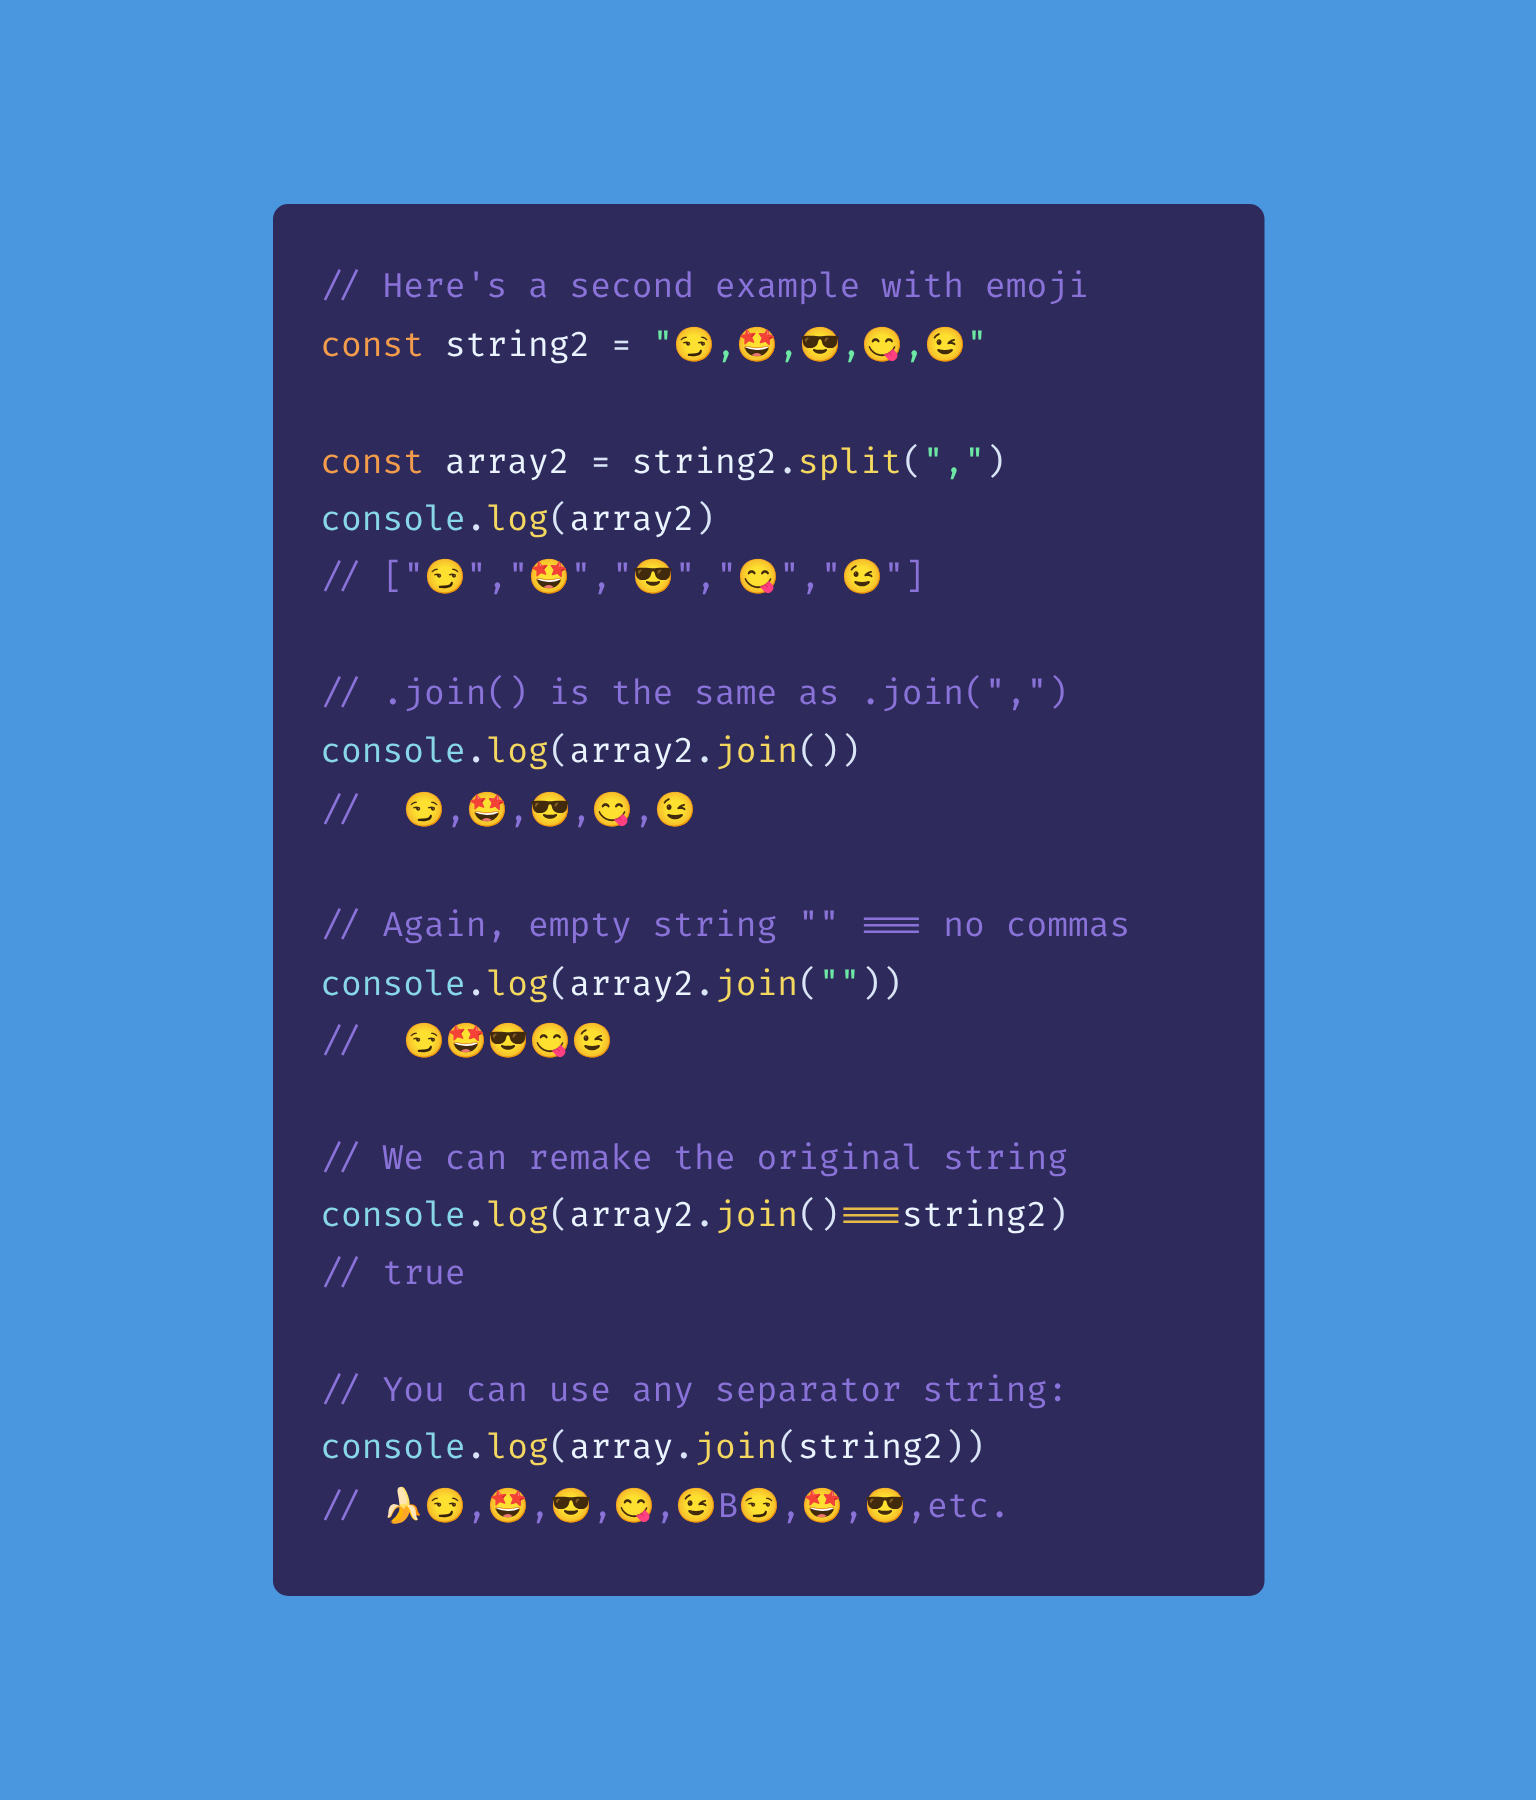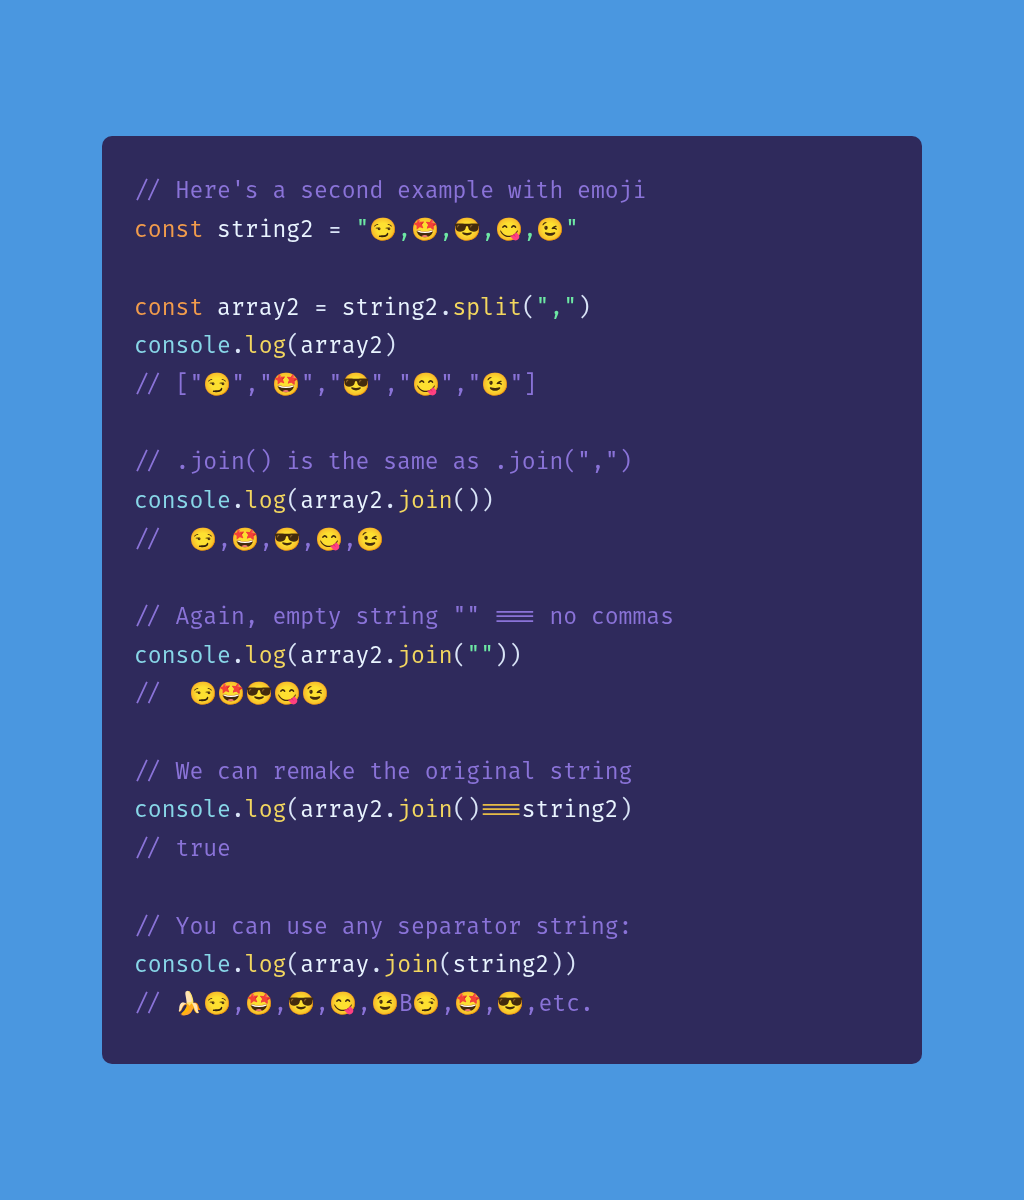--- a/index.html
+++ b/index.html
@@ -8,21 +8,21 @@
     background: #4a97e0;
     width: 1024px;
     height: 1200px;
     font-family: "Fira Code", "Consolas", "Menlo", monospace;
     display: flex;
     align-items: center;
     justify-content: center;
   }
   .card {
     background: #2f2a5c;
-    width: 820px;
+    width: 661px;
     border-radius: 10px;
     padding: 36px 32px 40px 32px;
     box-sizing: border-box;
   }
   pre {
     margin: 0;
     font-family: inherit;
     font-size: 22.5px;
     line-height: 1.72;
     white-space: pre;

